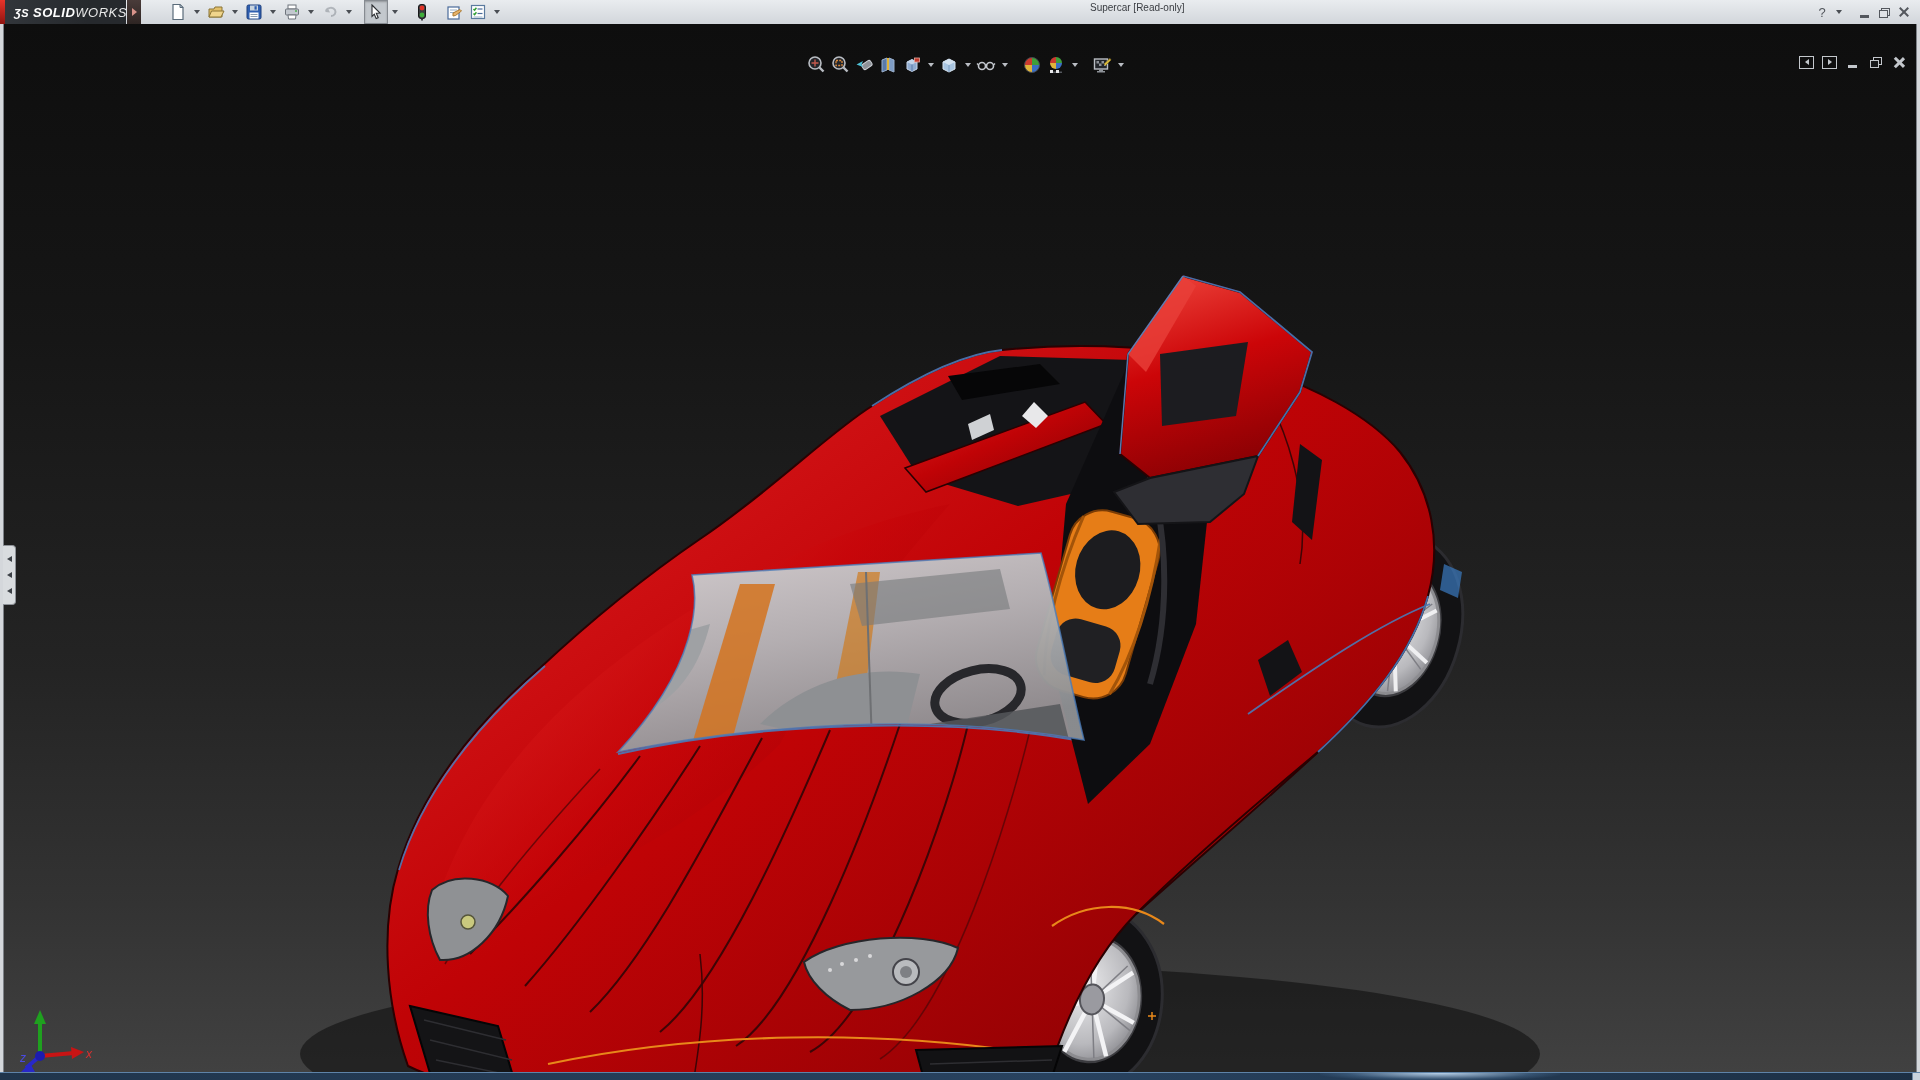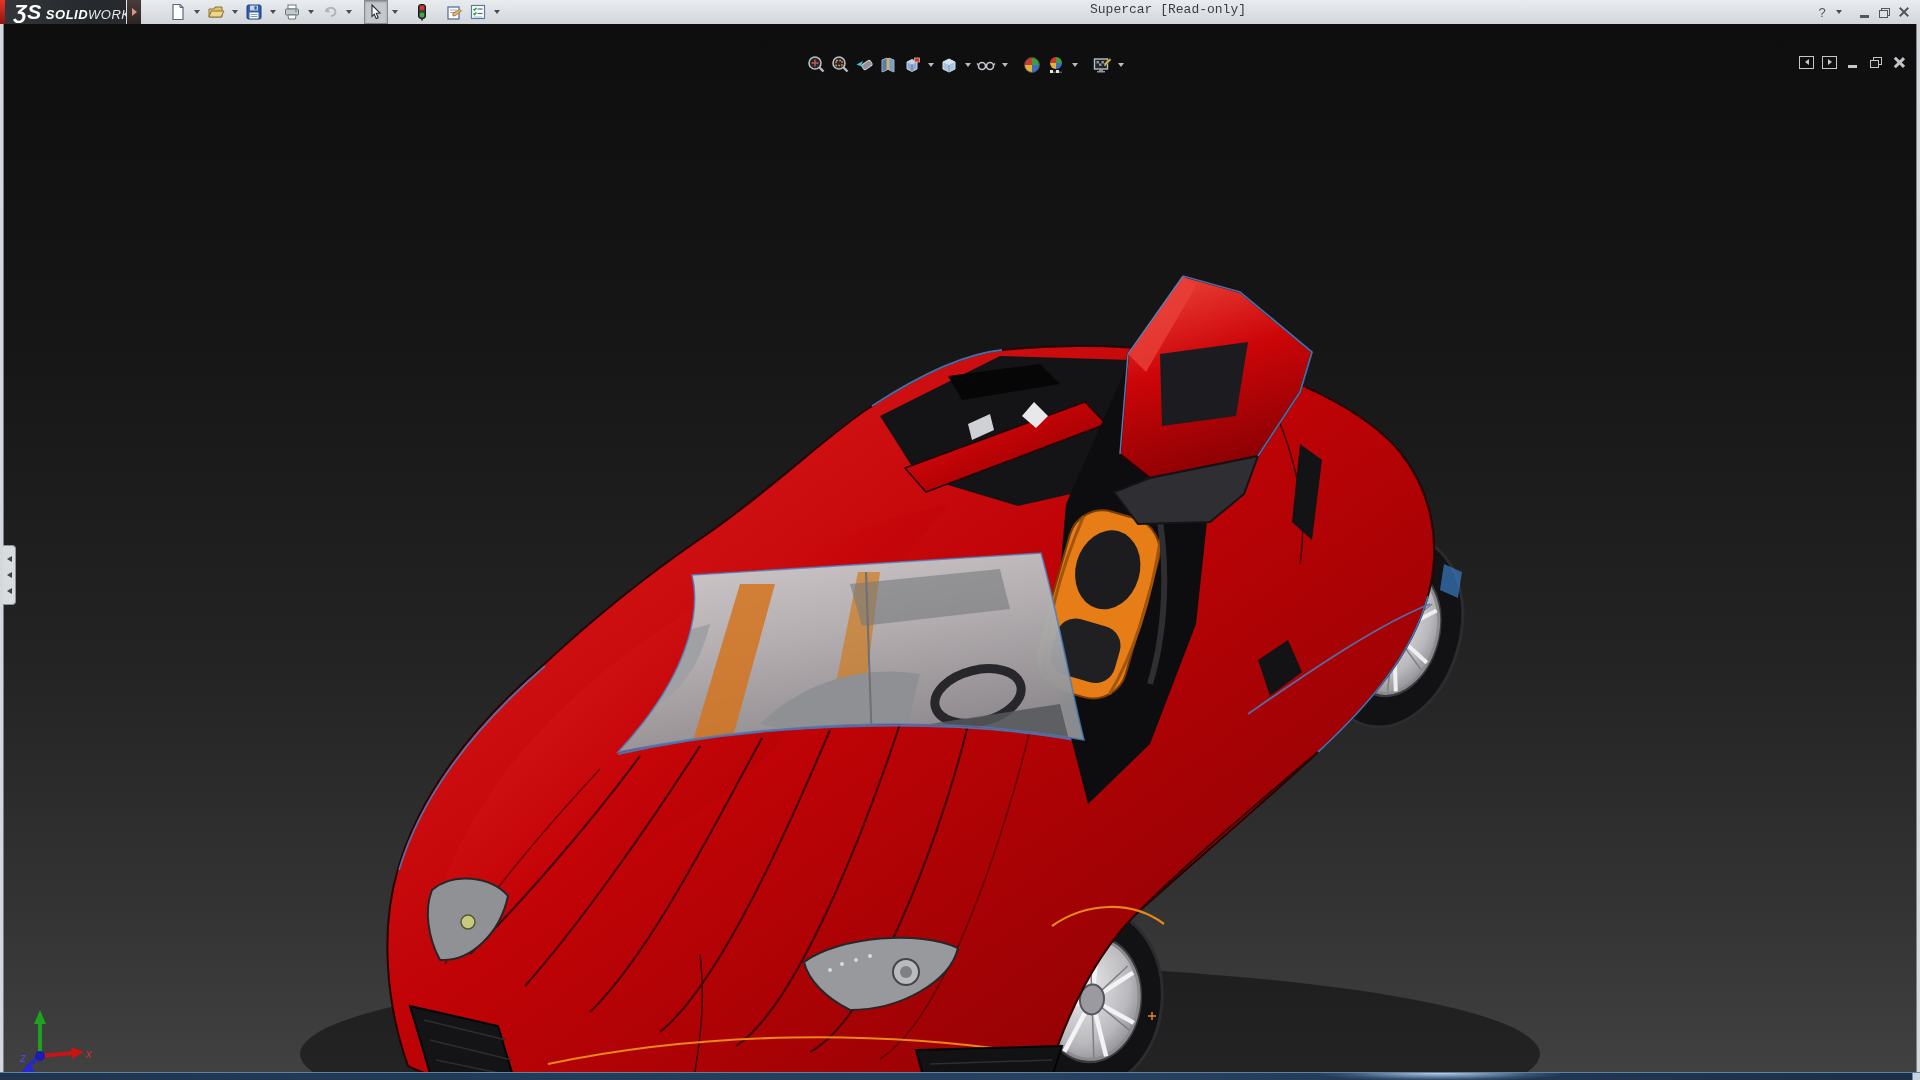--- a/index.html
+++ b/index.html
@@ -8,34 +8,34 @@
 
   
   #titlebar{position:absolute;left:0;top:0;width:1920px;height:24px;
     background:linear-gradient(#e9ecef,#d2d6db);border-bottom:1px solid #a9adb3;}
   #logo{position:absolute;left:0;top:0;width:126px;height:24px;
     background:linear-gradient(100deg,#33373c,#26292d 70%);display:flex;align-items:center;
     color:#fff;}
   #logo .red-sliver{position:absolute;left:0;top:0;width:5px;height:24px;
     background:linear-gradient(#e8342a,#8f1410);}
   #logo .brand{margin-left:14px;font-style:italic;letter-spacing:.5px;font-size:13px;white-space:nowrap;}
-  #logo .glyph{font-weight:bold;font-size:21px;margin-right:4px;}
+  #logo .glyph{font-weight:bold;font-size:11px;margin-right:4px;}
   #logo .b{font-weight:bold;text-align:right;}
   #logo .l{font-weight:normal;color:#e8e8e8;}
   #logo-flyout{position:absolute;left:127px;top:0;width:14px;height:24px;
     background:linear-gradient(#4a3c3a,#2e2523);display:flex;align-items:center;justify-content:center;}
   .tri-right{width:0;height:0;border-top:4px solid transparent;border-bottom:4px solid transparent;border-left:5px solid #d8938a;}
   #main-toolbar{position:absolute;left:166px;top:0;height:24px;display:flex;align-items:center;}
   .tbtn{width:22px;height:22px;display:flex;align-items:center;justify-content:center;border:1px solid transparent;}
   .tbtn.pressed{background:#c3c8cd;border:1px solid #868b91;box-shadow:inset 0 1px 2px rgba(0,0,0,.25);}
   .caret{width:14px;height:22px;display:flex;align-items:center;justify-content:center;}
   .caret i{width:0;height:0;border-left:3.5px solid transparent;border-right:3.5px solid transparent;border-top:4px solid #4a4e54;}
   .tspace{width:8px;}
   .disabled{opacity:.42;}
-  #window-title{position:absolute;left:1090px;top:2px;font-size:13px;color:#3a3d42;white-space:nowrap;font-family:Liberation Mono, monospace;}
+  #window-title{position:absolute;left:1090px;top:2px;font-size:10px;color:#3a3d42;white-space:nowrap;}
   #tb-right{position:absolute;right:6px;top:0;height:24px;display:flex;align-items:center;}
   .wbtn{width:20px;height:20px;display:flex;align-items:center;justify-content:center;color:#53575d;font-size:13px;}
   .mini-bar{width:9px;height:3px;background:#53575d;margin-top:8px;}
   .restore-sq{position:relative;width:10px;height:9px;}
   .restore-sq b,.restore-sq i{position:absolute;border:1.5px solid #53575d;width:7px;height:6px;background:transparent;}
   .restore-sq b{left:2px;top:0;}
   .restore-sq i{left:0;top:2.5px;background:#dfe2e6;}
   .x-glyph{position:relative;width:10px;height:10px;}
   .x-glyph:before,.x-glyph:after{content:"";position:absolute;left:4px;top:-1px;width:2px;height:12px;background:#53575d;}
   .x-glyph:before{transform:rotate(45deg);}

